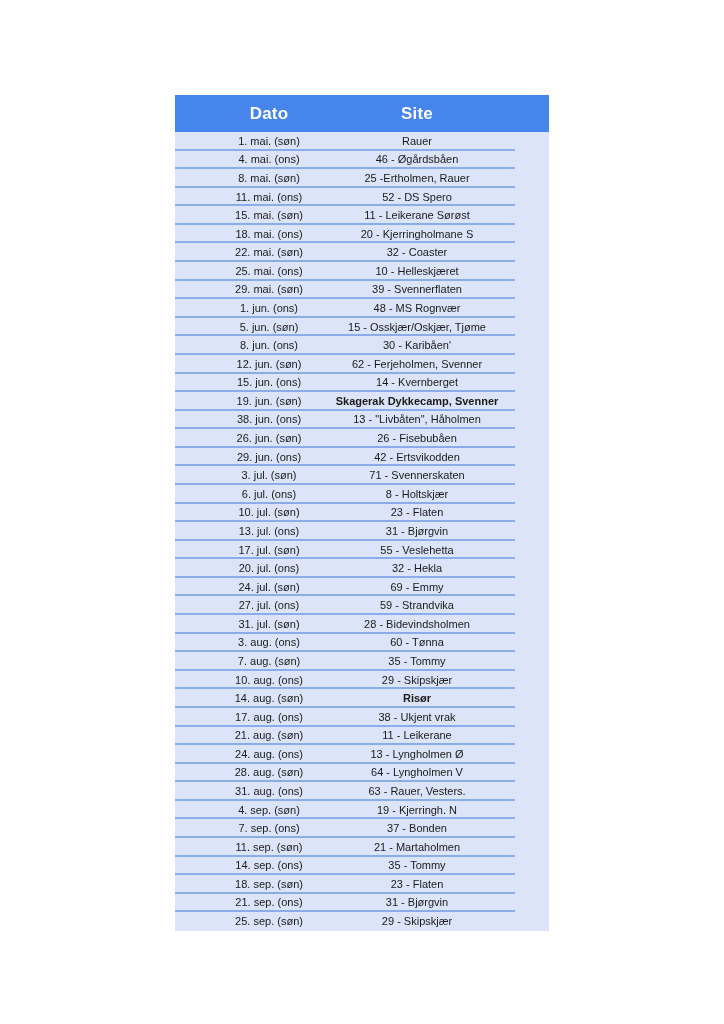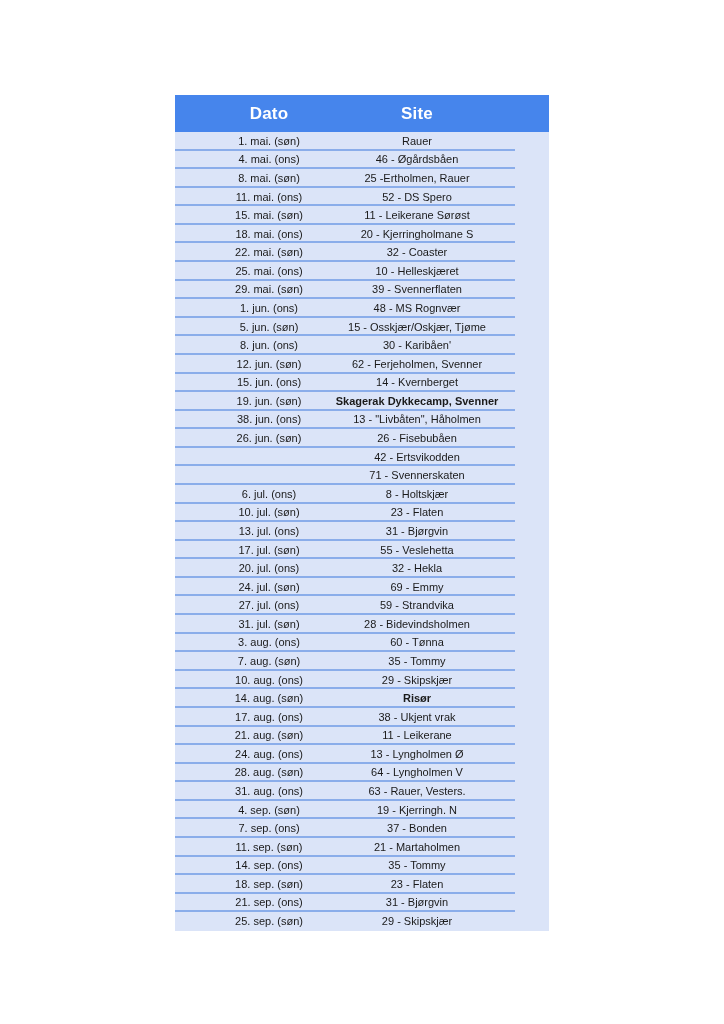--- a/index.html
+++ b/index.html
@@ -141,23 +141,25 @@
         </div>
         <div class="row">
           <span class="cell date-cell">38. jun. (ons)</span>
           <span class="cell site-cell">13 - "Livbåten", Håholmen</span>
         </div>
         <div class="row">
           <span class="cell date-cell">26. jun. (søn)</span>
           <span class="cell site-cell">26 - Fisebubåen</span>
         </div>
         <div class="row">
+          <span class="cell date-cell">29. jun. (ons)</span>
           <span class="cell site-cell">42 - Ertsvikodden</span>
         </div>
         <div class="row">
+          <span class="cell date-cell">3. jul. (søn)</span>
           <span class="cell site-cell">71 - Svennerskaten</span>
         </div>
         <div class="row">
           <span class="cell date-cell">6. jul. (ons)</span>
           <span class="cell site-cell">8 - Holtskjær</span>
         </div>
         <div class="row">
           <span class="cell date-cell">10. jul. (søn)</span>
           <span class="cell site-cell">23 - Flaten</span>
         </div>

